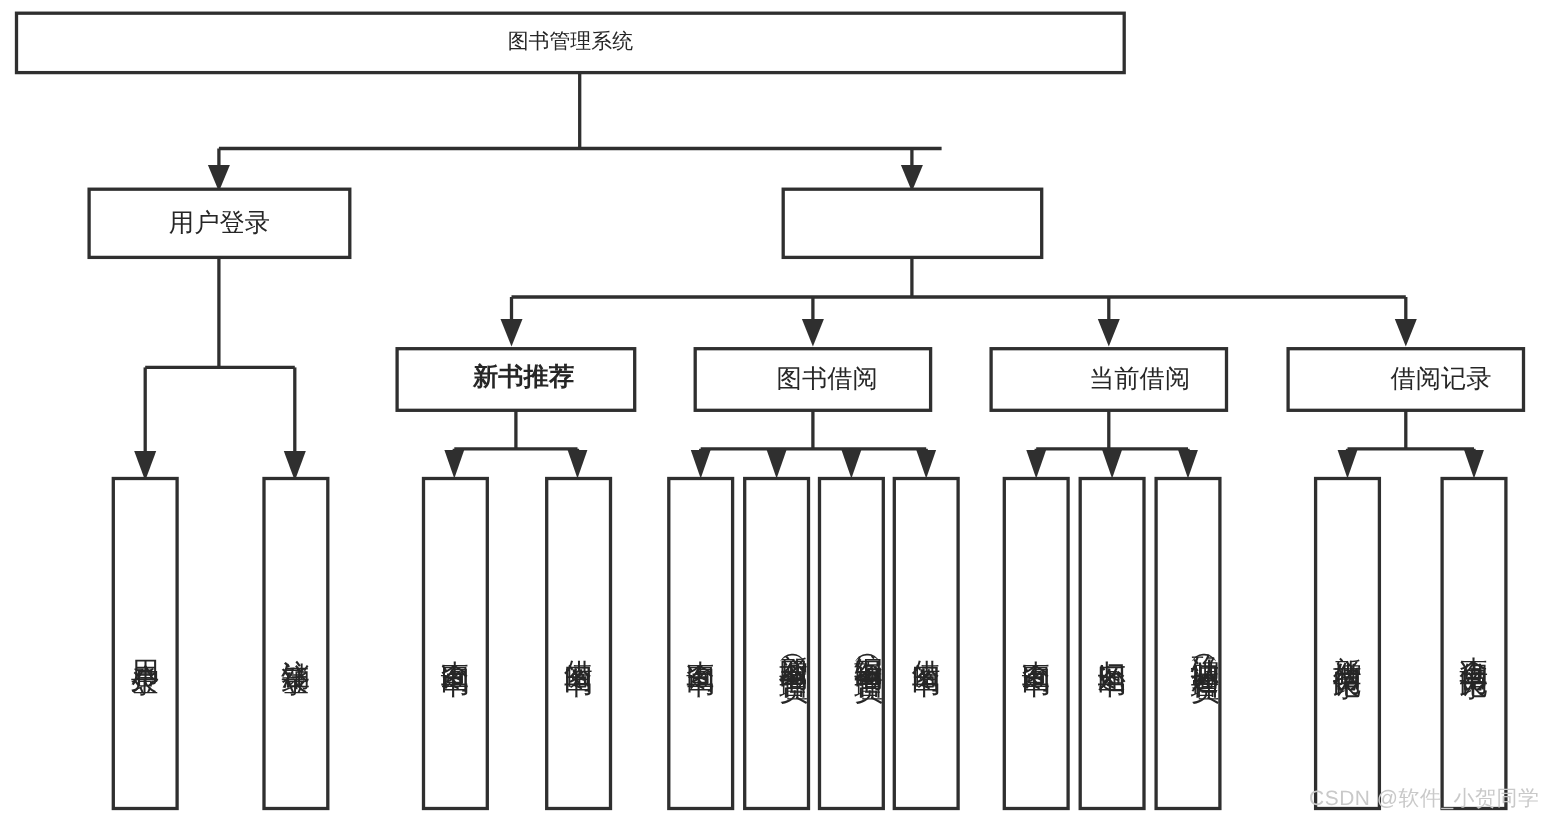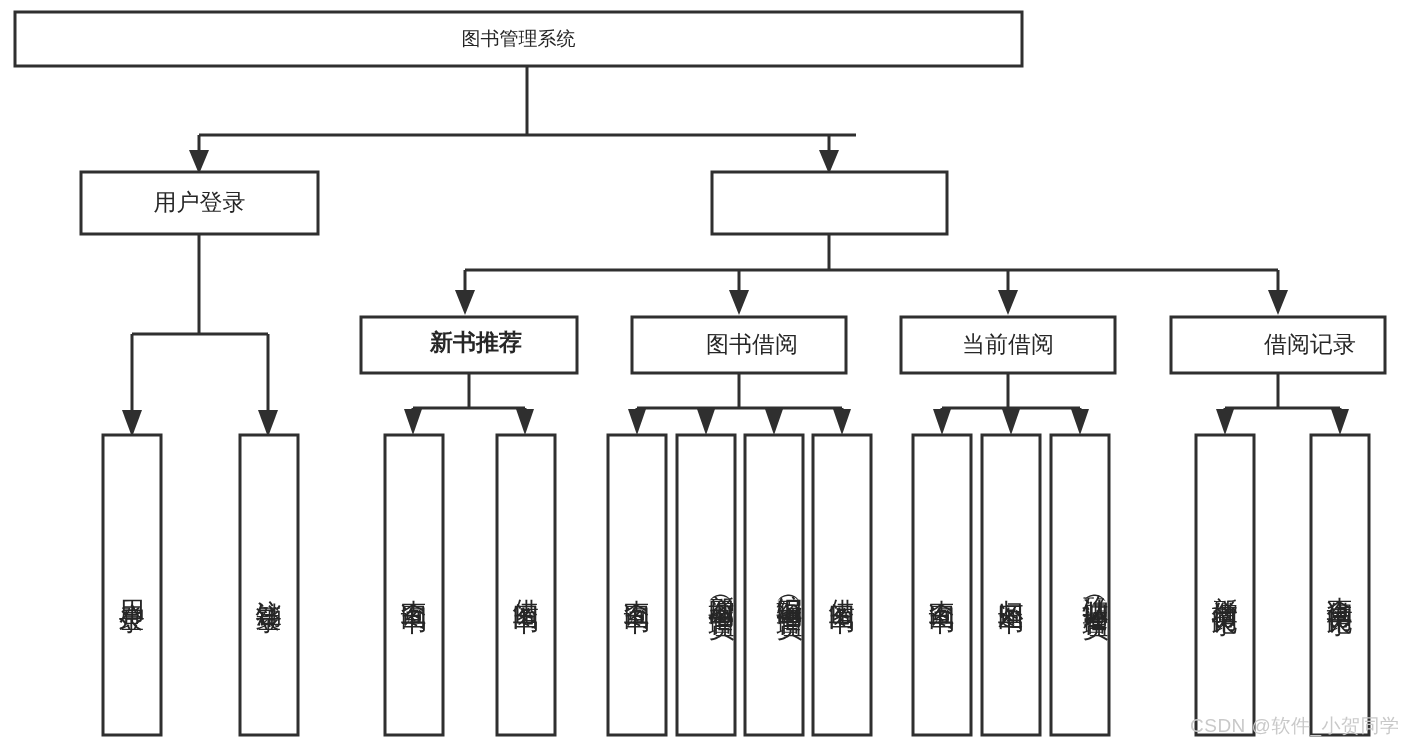--- a/index.html
+++ b/index.html
@@ -195,21 +195,21 @@
       <rect class="node-box" x="1311" y="435" width="58" height="300"></rect>
     </g>
   </svg>
 
   <div class="node-label root" style="left:15px; top:12px; width:1007px; height:54px;">图书管理系统</div>
 
   <div class="node-label horizontal" style="left:81px; top:172px; width:237px; height:62px;">用户登录</div>
 
   <div class="node-label horizontal" style="left:368px; top:317px; width:216px; height:52px;font-weight:bold;">新书推荐</div>
   <div class="node-label horizontal" style="left:618px; top:317px; width:212px; height:56px;margin-left:28px;">图书借阅</div>
-  <div class="node-label horizontal" style="left:901px; top:317px; width:214px; height:56px;">当前借阅</div>
+  <div class="node-label horizontal" style="left:901px; top:317px; width:214px; height:56px;padding-left:28px;">当前借阅</div>
   <div class="node-label horizontal" style="left:1171px; top:317px; width:214px; height:56px;margin-left:32px;">借阅记录</div>
 
   <div class="node-label vertical v-center" style="left:103px; top:435px; width:58px; height:300px;">用户登录</div>
   <div class="node-label vertical v-center" style="left:240px; top:435px; width:58px; height:300px;">注销登录</div>
 
   <div class="node-label vertical v-center" style="left:385px; top:435px; width:58px; height:300px;">查询图书</div>
   <div class="node-label vertical v-center" style="left:497px; top:435px; width:58px; height:300px;">借阅图书</div>
 
   <div class="node-label vertical v-center" style="left:608px; top:435px; width:58px; height:300px;">查询图书</div>
   <div class="node-label vertical" style="left:677px; top:435px; width:58px; height:300px;">新增图书（管理员）</div>

